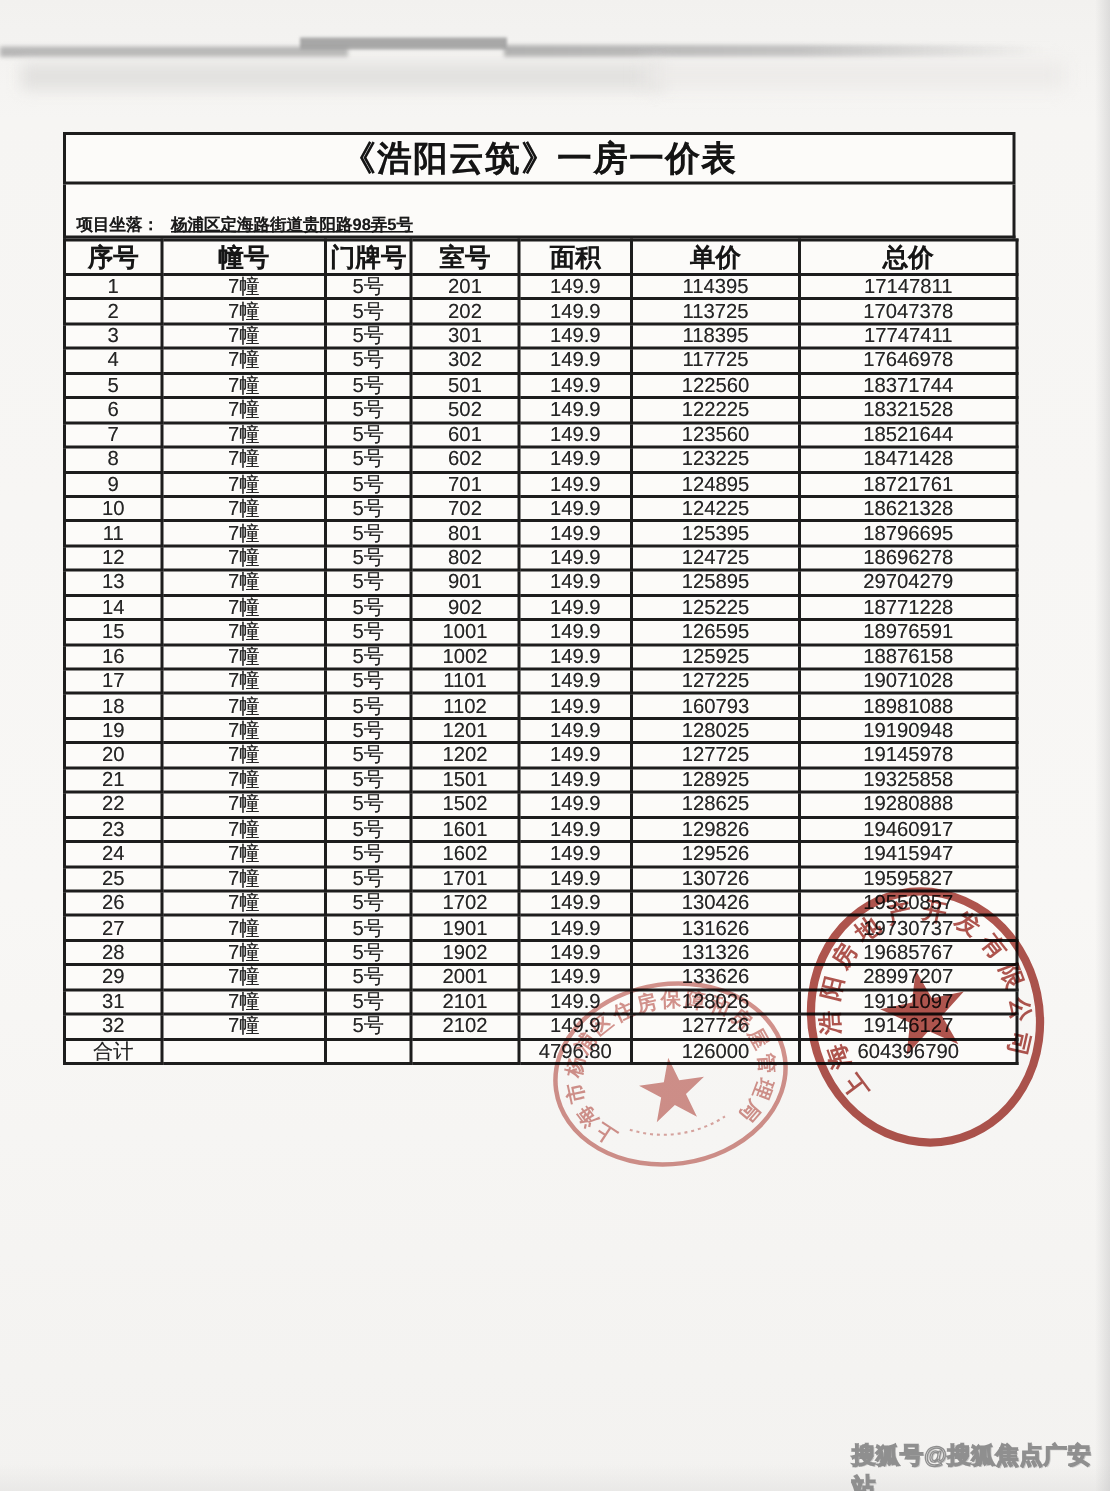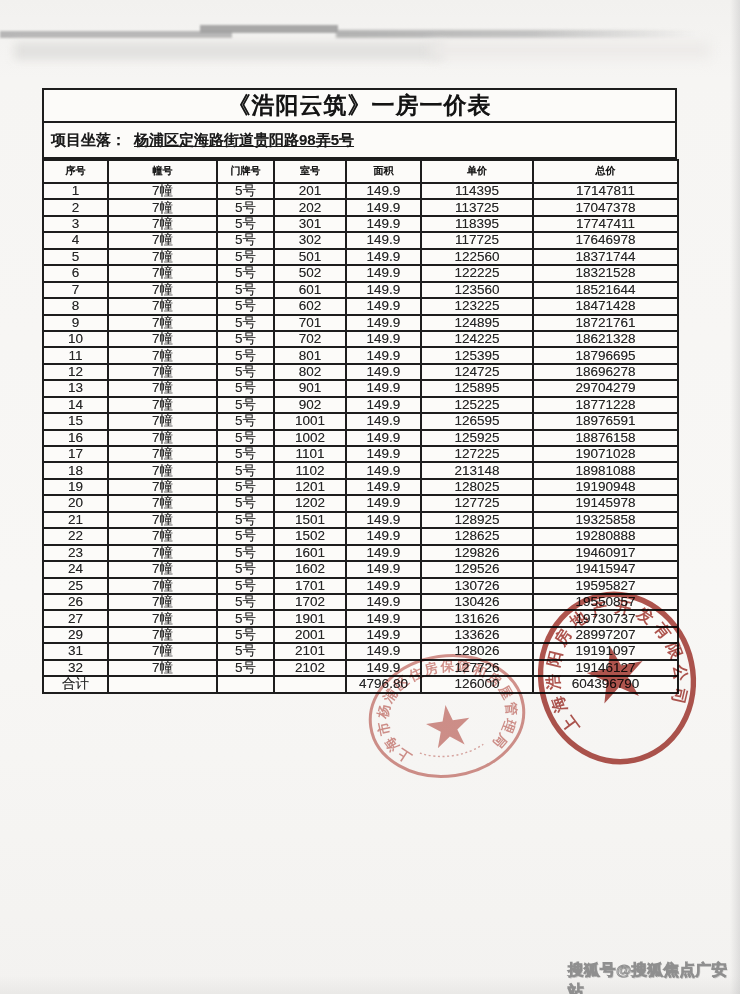--- a/index.html
+++ b/index.html
@@ -25,33 +25,33 @@
     background:#fcfbf9;color:#222;
     text-shadow:0 0 .4px rgba(70,70,70,.55);
   }
   .title-box{
     box-sizing:border-box;border:2.5px solid #1d1d1d;height:35px;
     display:flex;align-items:center;justify-content:center;
     font-size:23px;font-weight:700;letter-spacing:1px;color:#141414;
   }
   .loc-box{
     box-sizing:border-box;border:2px solid #1d1d1d;border-top:none;height:36px;
-    display:flex;align-items:center;padding-left:7px;
-    font-size:15px;font-weight:700;color:#1a1a1a;
+    display:flex;align-items:flex-end;padding-left:7px;
+    font-size:11px;font-weight:700;color:#1a1a1a;
   }
   .loc-box .loc-value{margin-left:8px;text-decoration:underline;}
   table.price{
     border-collapse:collapse;table-layout:fixed;width:635px;
     font-size:13.5px;color:#252525;
   }
   table.price th,table.price td{
     box-sizing:border-box;border:2px solid #1d1d1d;text-align:center;
     padding:0;overflow:hidden;white-space:nowrap;line-height:1.05;
   }
-  table.price th{height:23px;font-size:10px;font-weight:700;color:#161616;margin-top:16px;}
+  table.price th{height:23px;font-size:17px;font-weight:700;color:#161616;margin-top:16px;}
   table.price td{height:16.45px;font-weight:400;}
   col.c1{width:65px}col.c2{width:109px}col.c3{width:57px}col.c4{width:72px}
   col.c5{width:75px}col.c6{width:112px}col.c7{width:145px}
 
   
   .stamp{position:absolute;mix-blend-mode:multiply;filter:blur(.35px);}
   .stamp-left{left:357px;top:641px;opacity:.58;}
   .stamp-right{left:517px;top:568px;opacity:.8;}
   .stamp text{font-family:"Liberation Sans","DejaVu Sans",sans-serif;font-weight:700;}
 
@@ -257,21 +257,21 @@
             <td>149.9</td>
             <td>127225</td>
             <td>19071028</td>
           </tr>
           <tr>
             <td>18</td>
             <td>7幢</td>
             <td>5号</td>
             <td>1102</td>
             <td>149.9</td>
-            <td>213148</td>
+            <td>160793</td>
             <td>18981088</td>
           </tr>
           <tr>
             <td>19</td>
             <td>7幢</td>
             <td>5号</td>
             <td>1201</td>
             <td>149.9</td>
             <td>128025</td>
             <td>19190948</td>
@@ -340,20 +340,29 @@
             <td>19550857</td>
           </tr>
           <tr>
             <td>27</td>
             <td>7幢</td>
             <td>5号</td>
             <td>1901</td>
             <td>149.9</td>
             <td>131626</td>
             <td>19730737</td>
+          </tr>
+          <tr>
+            <td>28</td>
+            <td>7幢</td>
+            <td>5号</td>
+            <td>1902</td>
+            <td>149.9</td>
+            <td>131326</td>
+            <td>19685767</td>
           </tr>
           <tr>
             <td>29</td>
             <td>7幢</td>
             <td>5号</td>
             <td>2001</td>
             <td>149.9</td>
             <td>133626</td>
             <td>28997207</td>
           </tr>

